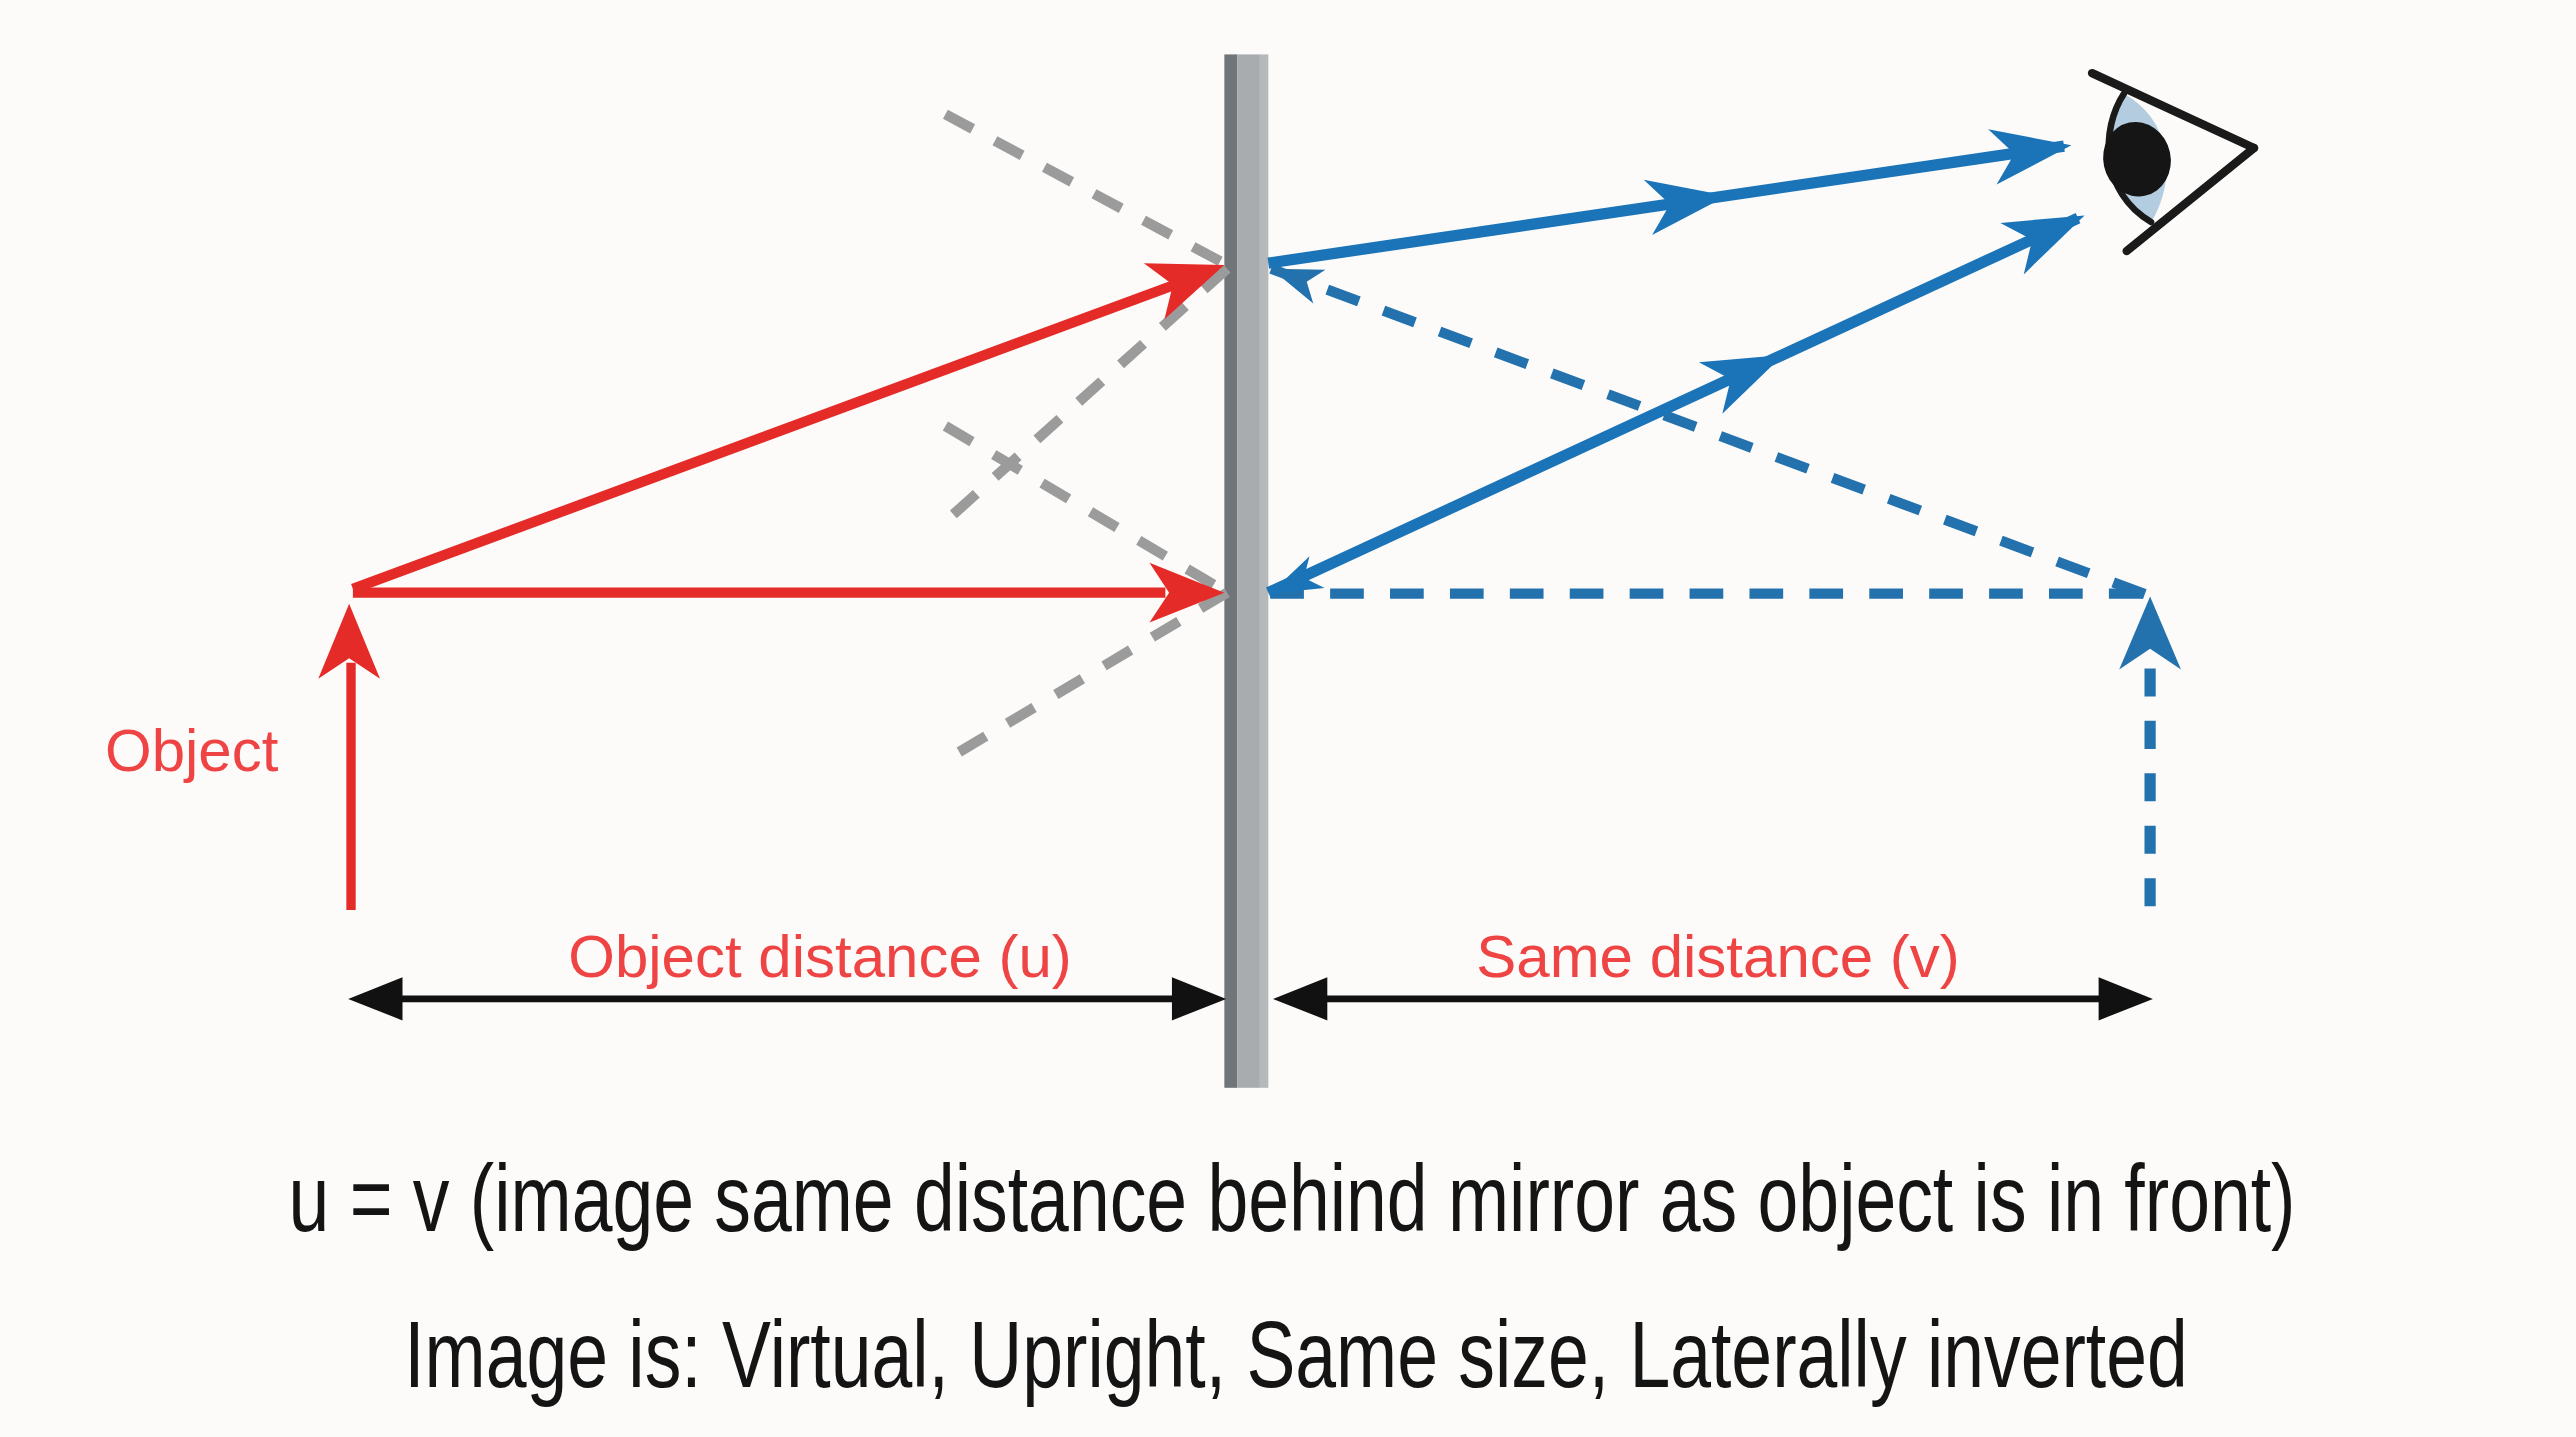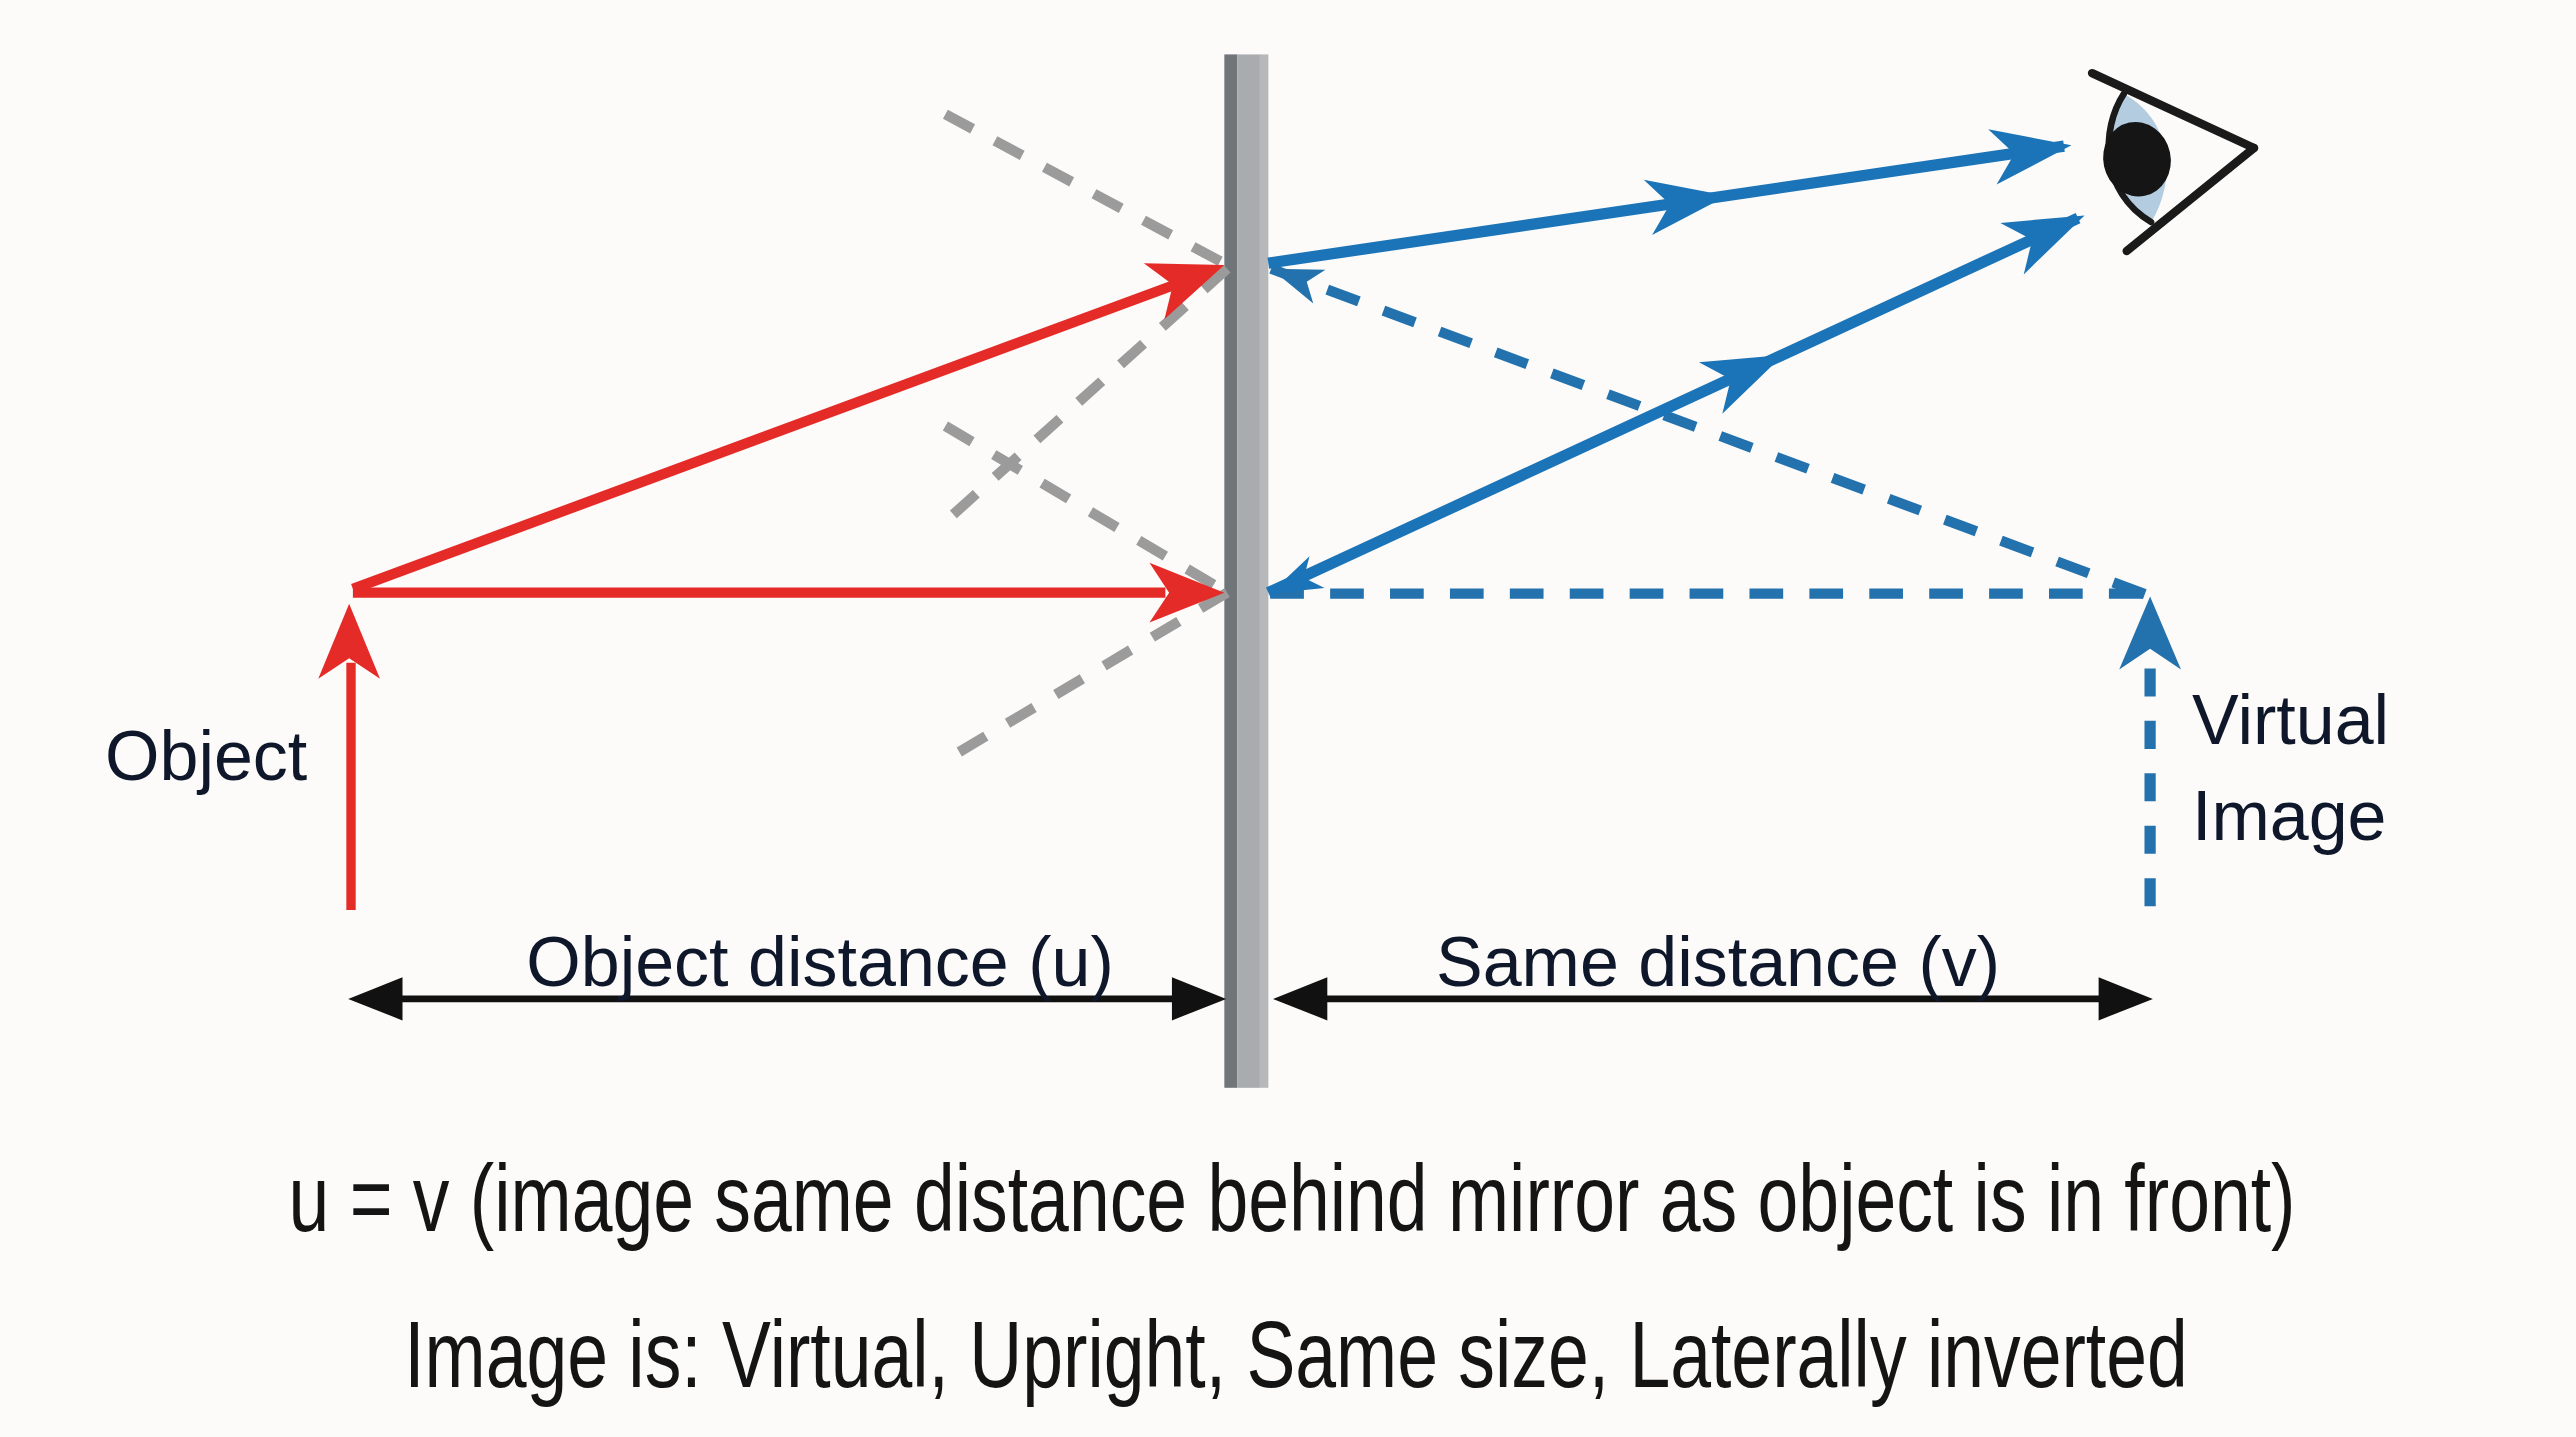--- a/index.html
+++ b/index.html
@@ -6,22 +6,22 @@
   .stage{
     position:relative;
     width:2576px;height:1438px;
     background:#fcfbfa;
     overflow:hidden;
     font-family:"Liberation Sans", sans-serif;
   }
   .stage svg{position:absolute;left:0;top:0;width:2576px;height:1438px;display:block;}
   .lbl{
     position:absolute;
-    color:#0f172a;
-    font-size:70px;
+    color:#ef4444;
+    font-size:60px;
     line-height:1.0;
     white-space:nowrap;
     letter-spacing:0px;
   }
   .lbl.centered{transform:translateX(-50%);}
   .two-line{line-height:96px;}
   .caption{
     position:absolute;
     color:#141414;
     font-size:94px;
@@ -100,24 +100,20 @@
       <path d="M2269,100 C2244,138 2244,205 2298,237 C2322,200 2326,132 2269,100 Z" fill="#b3ccdf"></path>
       <path d="M2269,100 C2244,138 2244,205 2298,237" fill="none" stroke="#1a1a1a" stroke-width="7" stroke-linecap="round"></path>
       <ellipse cx="2283" cy="170" rx="36" ry="40" transform="rotate(-12 2283 170)" fill="#151515"></ellipse>
       <line x1="2235" y1="78" x2="2408" y2="158" stroke="#1a1a1a" stroke-width="9" stroke-linecap="round"></line>
       <line x1="2408" y1="158" x2="2272" y2="268" stroke="#1a1a1a" stroke-width="9" stroke-linecap="round"></line>
     </g>
   </svg>
 
   <div class="lbl" style="left:105px; top:721px;">Object</div>
 
-  <div class="lbl two-line" style="left:2192px; top:672px;">
-    <div>Virtual</div>
-    <div>Image</div>
-  </div>
 
   <div class="lbl centered" style="left:820px; top:927px;">Object distance (u)</div>
 
   <div class="lbl centered" style="left:1718px; top:927px;">Same distance (v)</div>
 
   <div class="caption" style="left:1292px; top:1152px;">u = v (image same distance behind mirror as object is in front)</div>
 
   <div class="caption" style="left:1296px; top:1308px;">Image is: Virtual, Upright, Same size, Laterally inverted</div>
 
 </div>

